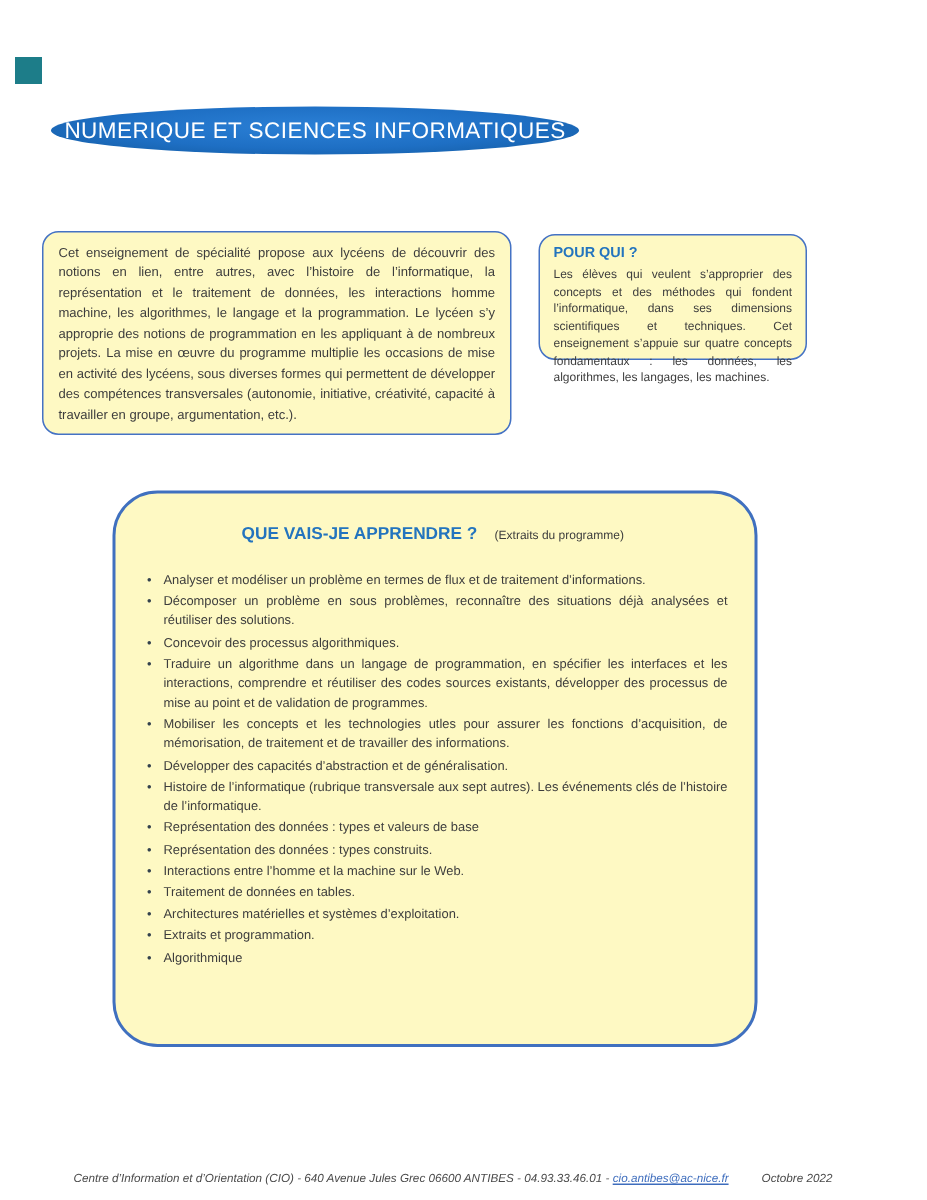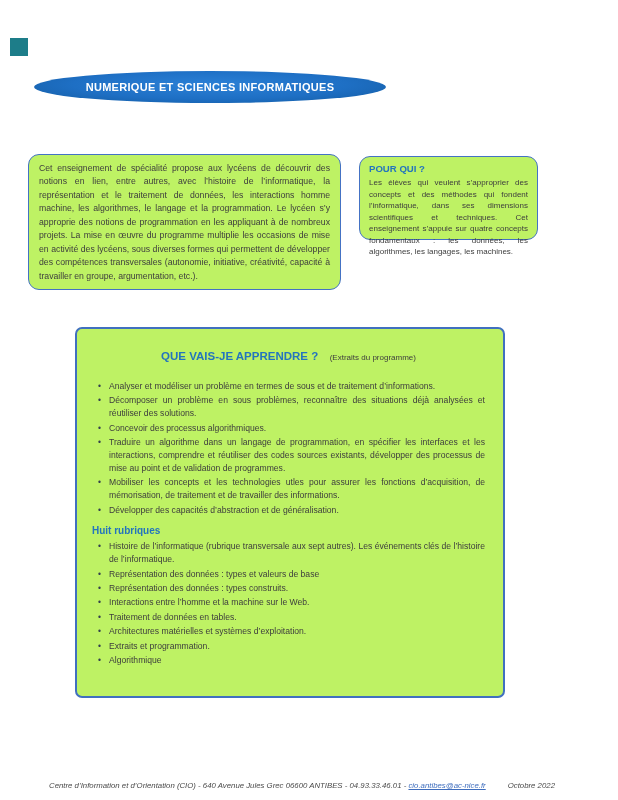--- a/index.html
+++ b/index.html
@@ -21,46 +21,46 @@
 
   
   .banner {
     position: absolute; left: 34px; top: 71px;
     width: 352px; height: 32px;
     border-radius: 50%;
     background: radial-gradient(ellipse at 50% 42%, #2b80d6 0%, #1e6fc4 55%, #135a9f 100%);
     display: flex; align-items: center; justify-content: center;
   }
   .banner-text {
-    color: #ffffff; font-weight: bold; font-size: 11px;
+    color: #ffffff; font-weight: normal; font-size: 15px;
     letter-spacing: .3px; white-space: nowrap;
   }
 
   .box {
     position: absolute;
     border: 1.6px solid #4472c4;
     border-radius: 11px;
-    background: #bef264;
+    background: #fef9c3;
     box-sizing: border-box;
   }
 
   .intro-box { left: 28px; top: 154px; width: 313px; height: 136px; padding: 7px 10px; }
   .intro-text { font-size: 8.7px; line-height: 1.55; text-align: justify; margin: 0; }
 
   .pourqui-box { left: 359px; top: 156px; width: 179px; height: 84px; padding: 6px 9px; }
   .pourqui-title { color: #2374be; font-weight: bold; font-size: 9.6px; margin: 0 0 3px 0; }
   .pourqui-text { font-size: 8px; line-height: 1.44; text-align: justify; margin: 0; }
 
   .learn-box {
     position: absolute; left: 75px; top: 327px;
     width: 430px; height: 371px;
     border: 2px solid #4070bf;
-    border-radius: 7px;
+    border-radius: 30px;
     box-sizing: border-box;
-    background: #bef264;
+    background: #fef9c3;
     padding: 17px 16px 0 13px;
   }
   .learn-title-row { text-align: center; margin: 0 0 16px 0; }
   .learn-title { color: #2374be; font-weight: bold; font-size: 11.5px; }
   .learn-subtitle { font-size: 8px; color: #3d3d3d; margin-left: 7px; }
 
   .section-title { color: #2374be; font-weight: bold; font-size: 10px; margin: 9px 0 4px 2px; }
   ul.blist { list-style: none; margin: 0; padding: 0 2px 0 7px; }
   ul.blist li {
     position: relative; padding-left: 12px;
@@ -101,29 +101,28 @@
   <p class="pourqui-text">Les élèves qui veulent s’approprier des concepts et des méthodes qui fondent l’informatique, dans ses dimensions scientifiques et techniques. Cet enseignement s’appuie sur quatre concepts fondamentaux : les données, les algorithmes, les langages, les machines.</p>
 </div>
 
 <div class="learn-box">
   <div class="learn-title-row">
     <span class="learn-title">QUE VAIS-JE APPRENDRE ?</span>
     <span class="learn-subtitle">(Extraits du programme)</span>
   </div>
 
   <ul class="blist">
-    <li>Analyser et modéliser un problème en termes de sous et de traitement d’informations.</li>
+    <li>Analyser et modéliser un problème en termes de flux et de traitement d’informations.</li>
     <li>Décomposer un problème en sous problèmes, reconnaître des situations déjà analysées et réutiliser des solutions.</li>
     <li>Concevoir des processus algorithmiques.</li>
     <li>Traduire un algorithme dans un langage de programmation, en spécifier les interfaces et les interactions, comprendre et réutiliser des codes sources existants, développer des processus de mise au point et de validation de programmes.</li>
     <li>Mobiliser les concepts et les technologies utles pour assurer les fonctions d’acquisition, de mémorisation, de traitement et de travailler des informations.</li>
     <li>Développer des capacités d’abstraction et de généralisation.</li>
   </ul>
 
-  <div class="section-title">Huit rubriques</div>
   <ul class="blist">
     <li>Histoire de l’informatique (rubrique transversale aux sept autres).  Les événements clés de l’histoire de l’informatique.</li>
     <li>Représentation des données :  types et valeurs de base</li>
     <li>Représentation des données :  types construits.</li>
     <li>Interactions entre l’homme et la machine sur le Web.</li>
     <li>Traitement de données en tables.</li>
     <li>Architectures matérielles et systèmes d’exploitation.</li>
     <li>Extraits et programmation.</li>
     <li>Algorithmique</li>
   </ul>

